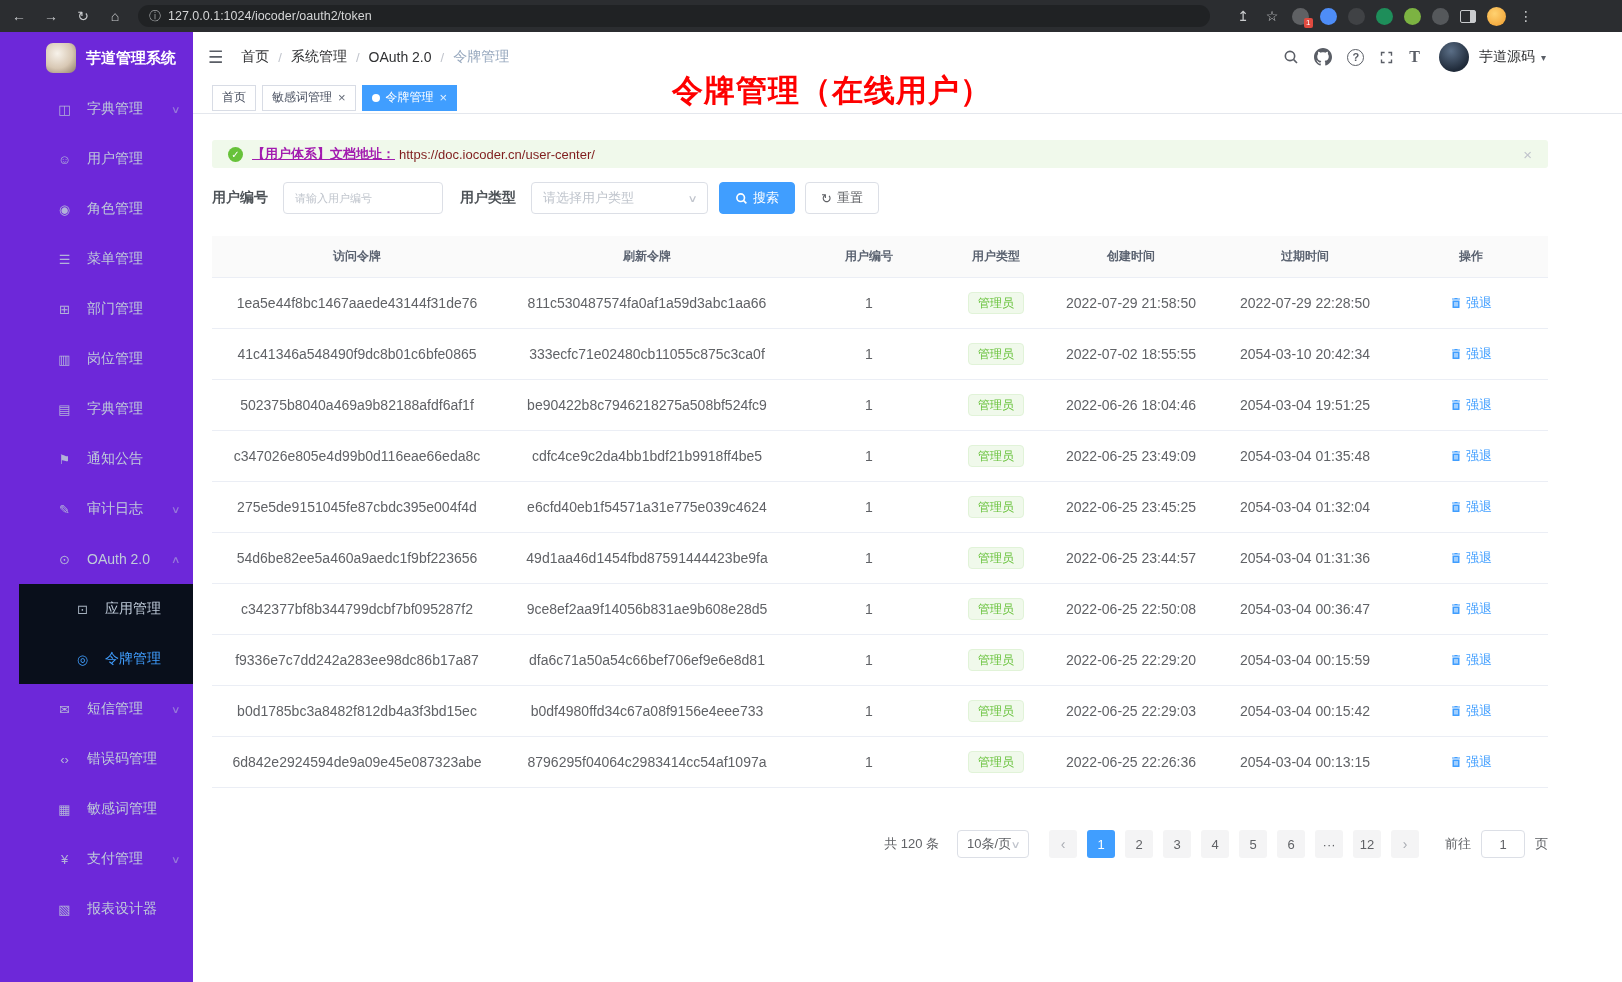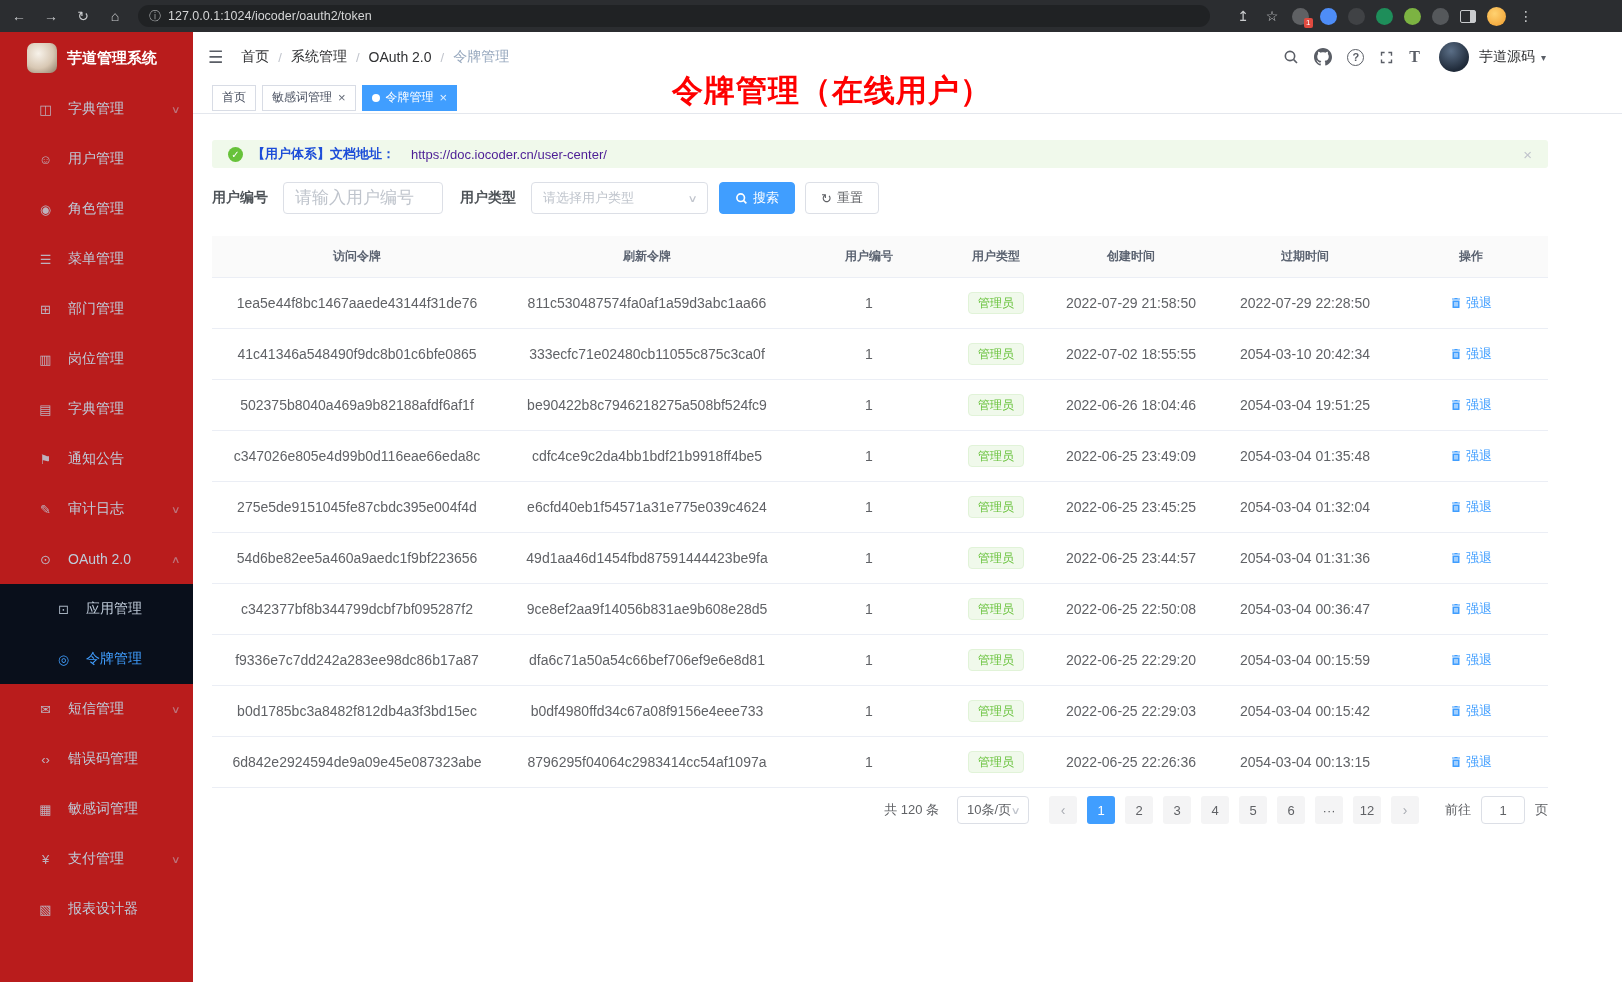--- a/index.html
+++ b/index.html
@@ -22,21 +22,21 @@
   .ext-blue { background:#4e8df7; } .ext-dark { background:#404245; }
   .ext-green { background:#1e8e5a; } .ext-lime { background:#7cb342; } .ext-gray { background:#55585b; }
   .panel-icon { width:16px; height:13px; border:1.5px solid #c9cbcd; border-radius:2px; position:relative; cursor:pointer; }
   .panel-icon::after { content:""; position:absolute; right:0; top:0; bottom:0; width:5px; background:#c9cbcd; }
   .profile-dot { width:19px; height:19px; border-radius:50%; background:radial-gradient(circle at 40% 35%,#ffd271,#ef9c2d); cursor:pointer; }
 
   
   .app { display:flex; height:calc(100% - 32px); }
 
   
-  .sidebar { width:193px; flex:0 0 193px; background:#b91c1c; color:#bfcbd9; overflow:hidden; }
+  .sidebar { width:193px; flex:0 0 193px; background:#6d28d9; color:#bfcbd9; overflow:hidden;padding-left:19px; }
   .logo-bar { height:52px; display:flex; align-items:center; padding-left:27px; gap:10px; }
   .logo-img { width:30px; height:30px; border-radius:7px; flex:0 0 auto;
     background:radial-gradient(circle at 38% 35%,#f7f2ea,#d8c8b4 55%,#8d7a65); }
   .logo-title { color:#fff; font-size:15px; font-weight:bold; white-space:nowrap; }
   .menu-item { height:50px; display:flex; align-items:center; padding:0 14px 0 38px;
     font-size:14px; cursor:pointer; white-space:nowrap; }
   .mi-icon { width:15px; margin-right:15px; font-size:13px; text-align:center; opacity:.85; flex:0 0 auto; }
   .mi-arrow { margin-left:auto; font-size:10px; opacity:.5; transform:scaleX(1.3); }
   .menu-item.child { background:#090f1b; padding-left:56px; }
   .menu-item.active { color:#409eff; }
@@ -71,28 +71,28 @@
 
   .annotation { position:absolute; left:479px; top:38px; z-index:40; color:#fe0000;
     font-size:31px; font-weight:bold; letter-spacing:1px; white-space:nowrap; }
 
   .content { padding:26px 74px 0 19px; }
 
   .alert { height:28px; background:#f0f9eb; border-radius:3px; display:flex; align-items:center;
     padding:0 16px; font-size:13px; }
   .alert-check { width:15px; height:15px; border-radius:50%; background:#67c23a; color:#fff;
     font-size:10px; display:flex; align-items:center; justify-content:center; margin-right:9px; flex:0 0 auto; }
-  .alert-text { color:#1d4ed8; font-weight:bold; }
-  .alert-link { color:#4c1d95; margin-left:16px; cursor:pointer; text-decoration:none; }
+  .alert-text { color:#a21caf; font-weight:bold;text-decoration:underline; }
+  .alert-link { color:#7f1d1d; margin-left:4px; cursor:pointer; text-decoration:none; }
   .alert-close { margin-left:auto; color:#c0c4cc; font-size:15px; cursor:pointer; }
 
   .filter-row { display:flex; align-items:center; margin-top:14px; }
   .f-label { font-size:14px; font-weight:bold; color:#4e5358; margin-right:15px; white-space:nowrap; }
   .f-input { width:160px; height:32px; border:1px solid #dcdfe6; border-radius:4px;
-    padding:0 11px; font-size:17px; color:#606266; outline:none; }
+    padding:0 11px; font-size:11px; color:#606266; outline:none; }
   .f-input::placeholder { color:#bfc4cc; }
   .f-select { width:177px; height:32px; border:1px solid #dcdfe6; border-radius:4px;
     display:flex; align-items:center; justify-content:space-between; padding:0 11px;
     font-size:13px; color:#bfc4cc; cursor:pointer; margin-right:11px; }
   .f-gap { width:17px; }
   .sel-caret { color:#c0c4cc; font-size:10px; transform:scaleX(1.4); }
   .btn { height:32px; border-radius:4px; font-size:13px; display:inline-flex; align-items:center;
     gap:5px; padding:0 15px; cursor:pointer; border:1px solid transparent; white-space:nowrap; }
   .btn-primary { background:#409eff; border-color:#409eff; color:#fff; }
   .btn-plain { background:#fff; border-color:#dcdfe6; color:#606266; margin-left:10px; }
@@ -102,21 +102,21 @@
   .token-table th { background:#fafafa; font-size:12px; font-weight:bold; color:#5a6270;
     padding:12px 0; border-bottom:1px solid #ebeef5; text-align:center; }
   .token-table td { font-size:14px; color:#606266; padding:14px 0; border-bottom:1px solid #ebeef5;
     text-align:center; white-space:nowrap; overflow:hidden; }
   .tag-success { display:inline-block; background:#f0f9eb; border:1px solid #e1f3d8; color:#67c23a;
     font-size:12px; line-height:20px; padding:0 9px; border-radius:4px; }
   .action-link { color:#409eff; font-size:13px; display:inline-flex; align-items:center; gap:4px;
     cursor:pointer; text-decoration:none; }
 
   .pagination { display:flex; align-items:center; justify-content:flex-end; gap:10px;
-    margin-top:8px; font-size:13px; color:#606266; }
+    margin-top:42px; font-size:13px; color:#606266; }
   .pg-total { margin-right:8px; }
   .size-select { width:72px; height:28px; border:1px solid #dcdfe6; border-radius:4px;
     display:flex; align-items:center; justify-content:space-between; padding:0 9px;
     color:#606266; cursor:pointer; margin-right:10px; }
   .pages { display:inline-flex; gap:10px; }
   .page-btn { min-width:28px; height:28px; border:none; background:#f4f4f5; border-radius:3px;
     color:#606266; font-size:13px; cursor:pointer; font-family:inherit; }
   .page-btn.active { background:#409eff; color:#fff; }
   .page-nav { min-width:28px; height:28px; border:none; background:#f4f4f5; border-radius:3px;
     font-size:14px; cursor:pointer; color:#a8abb2; }

